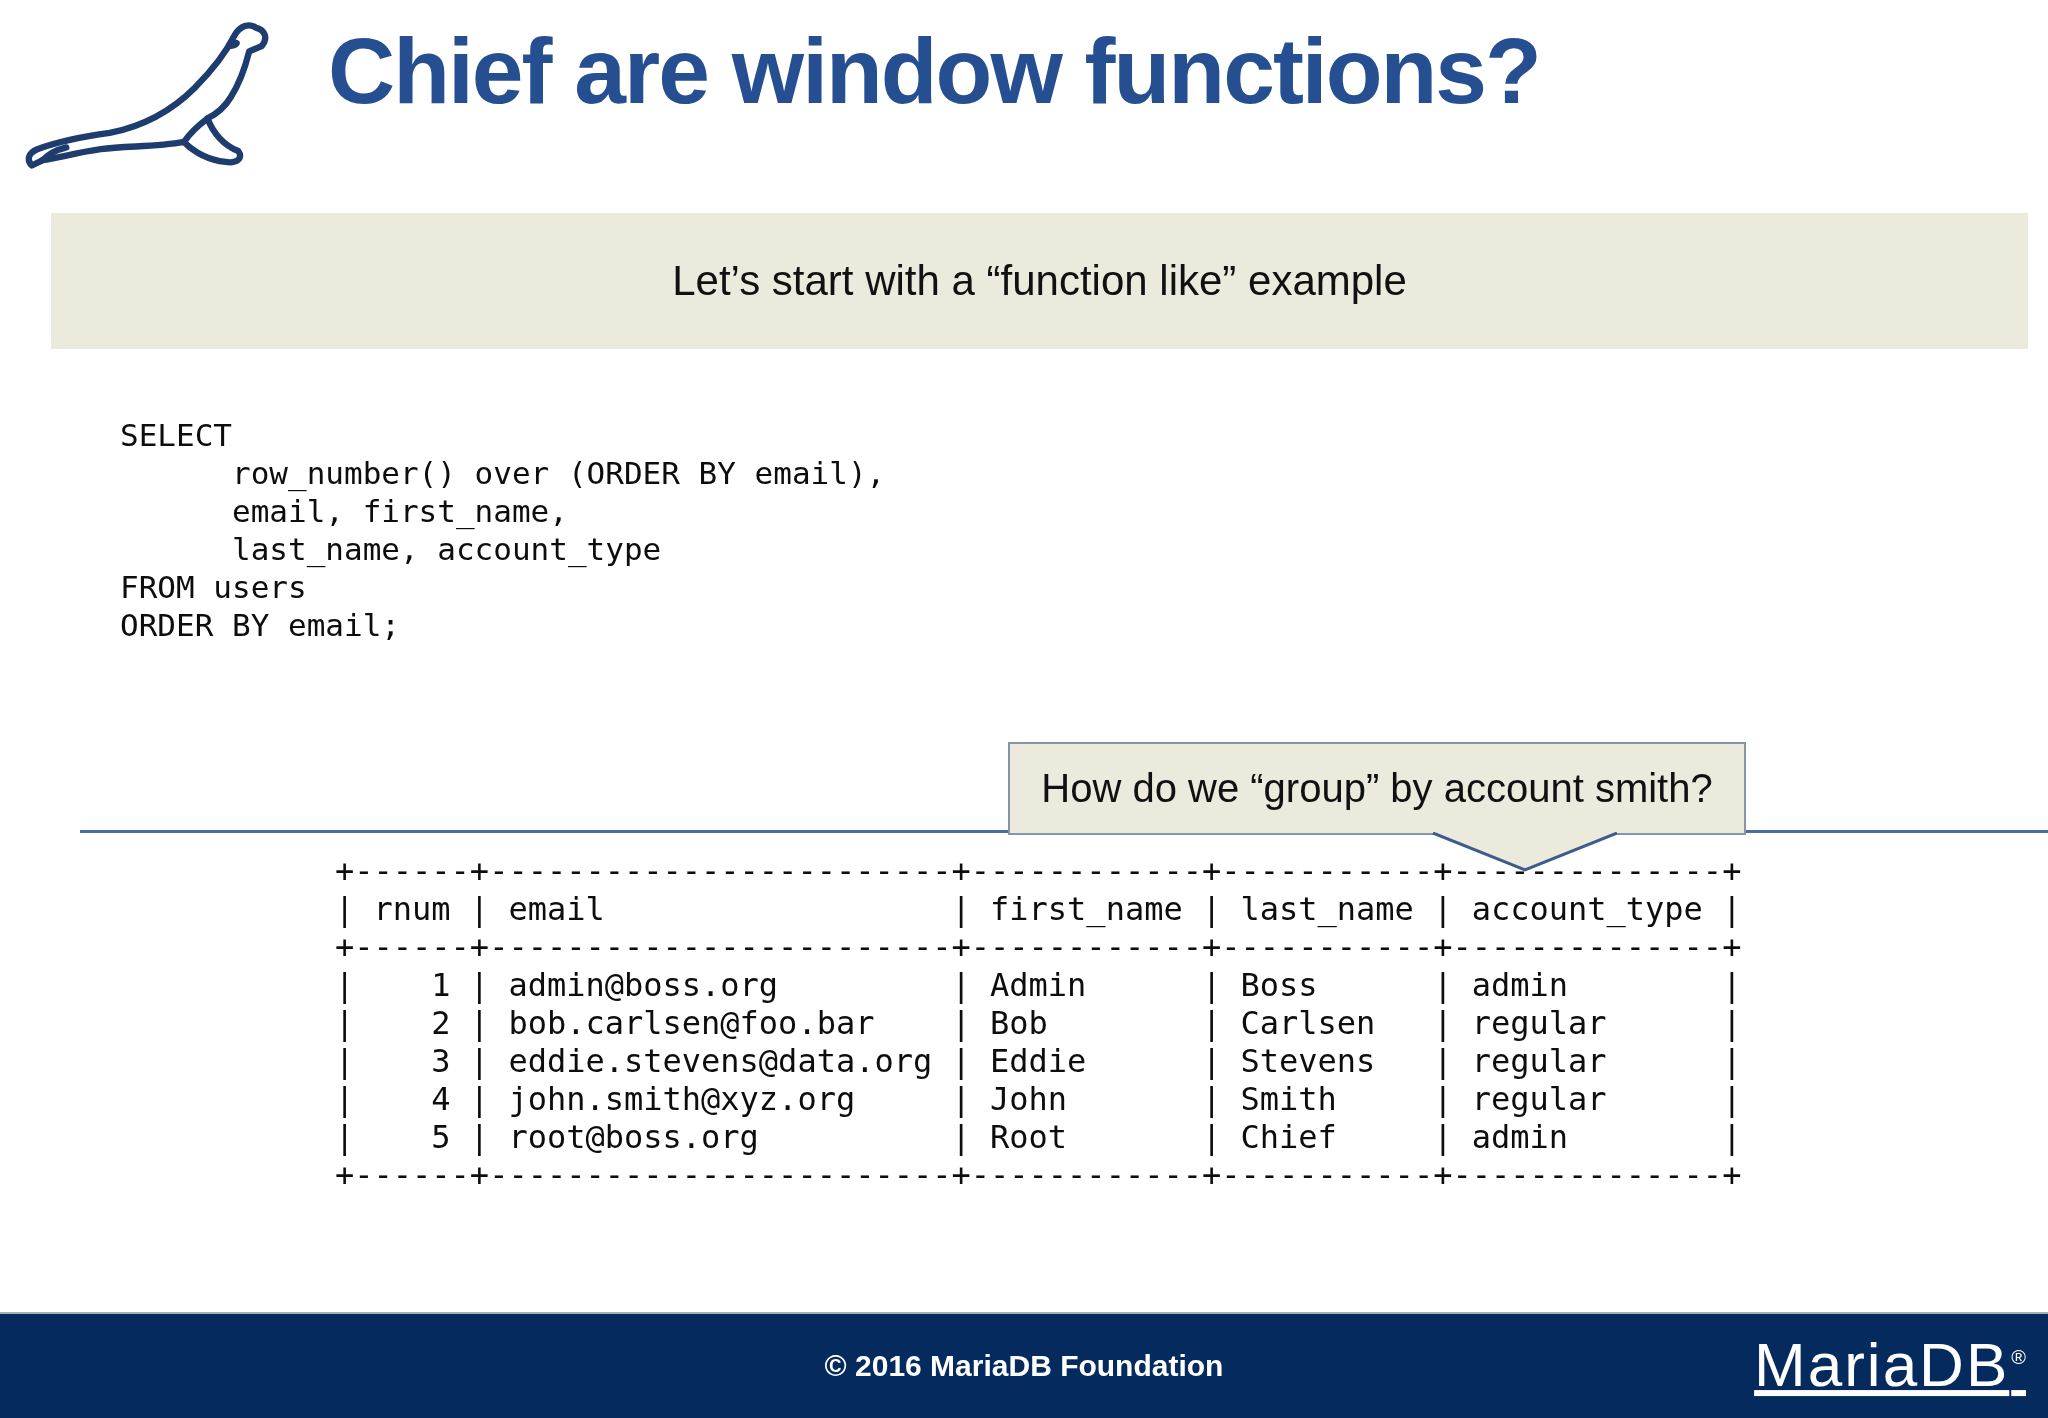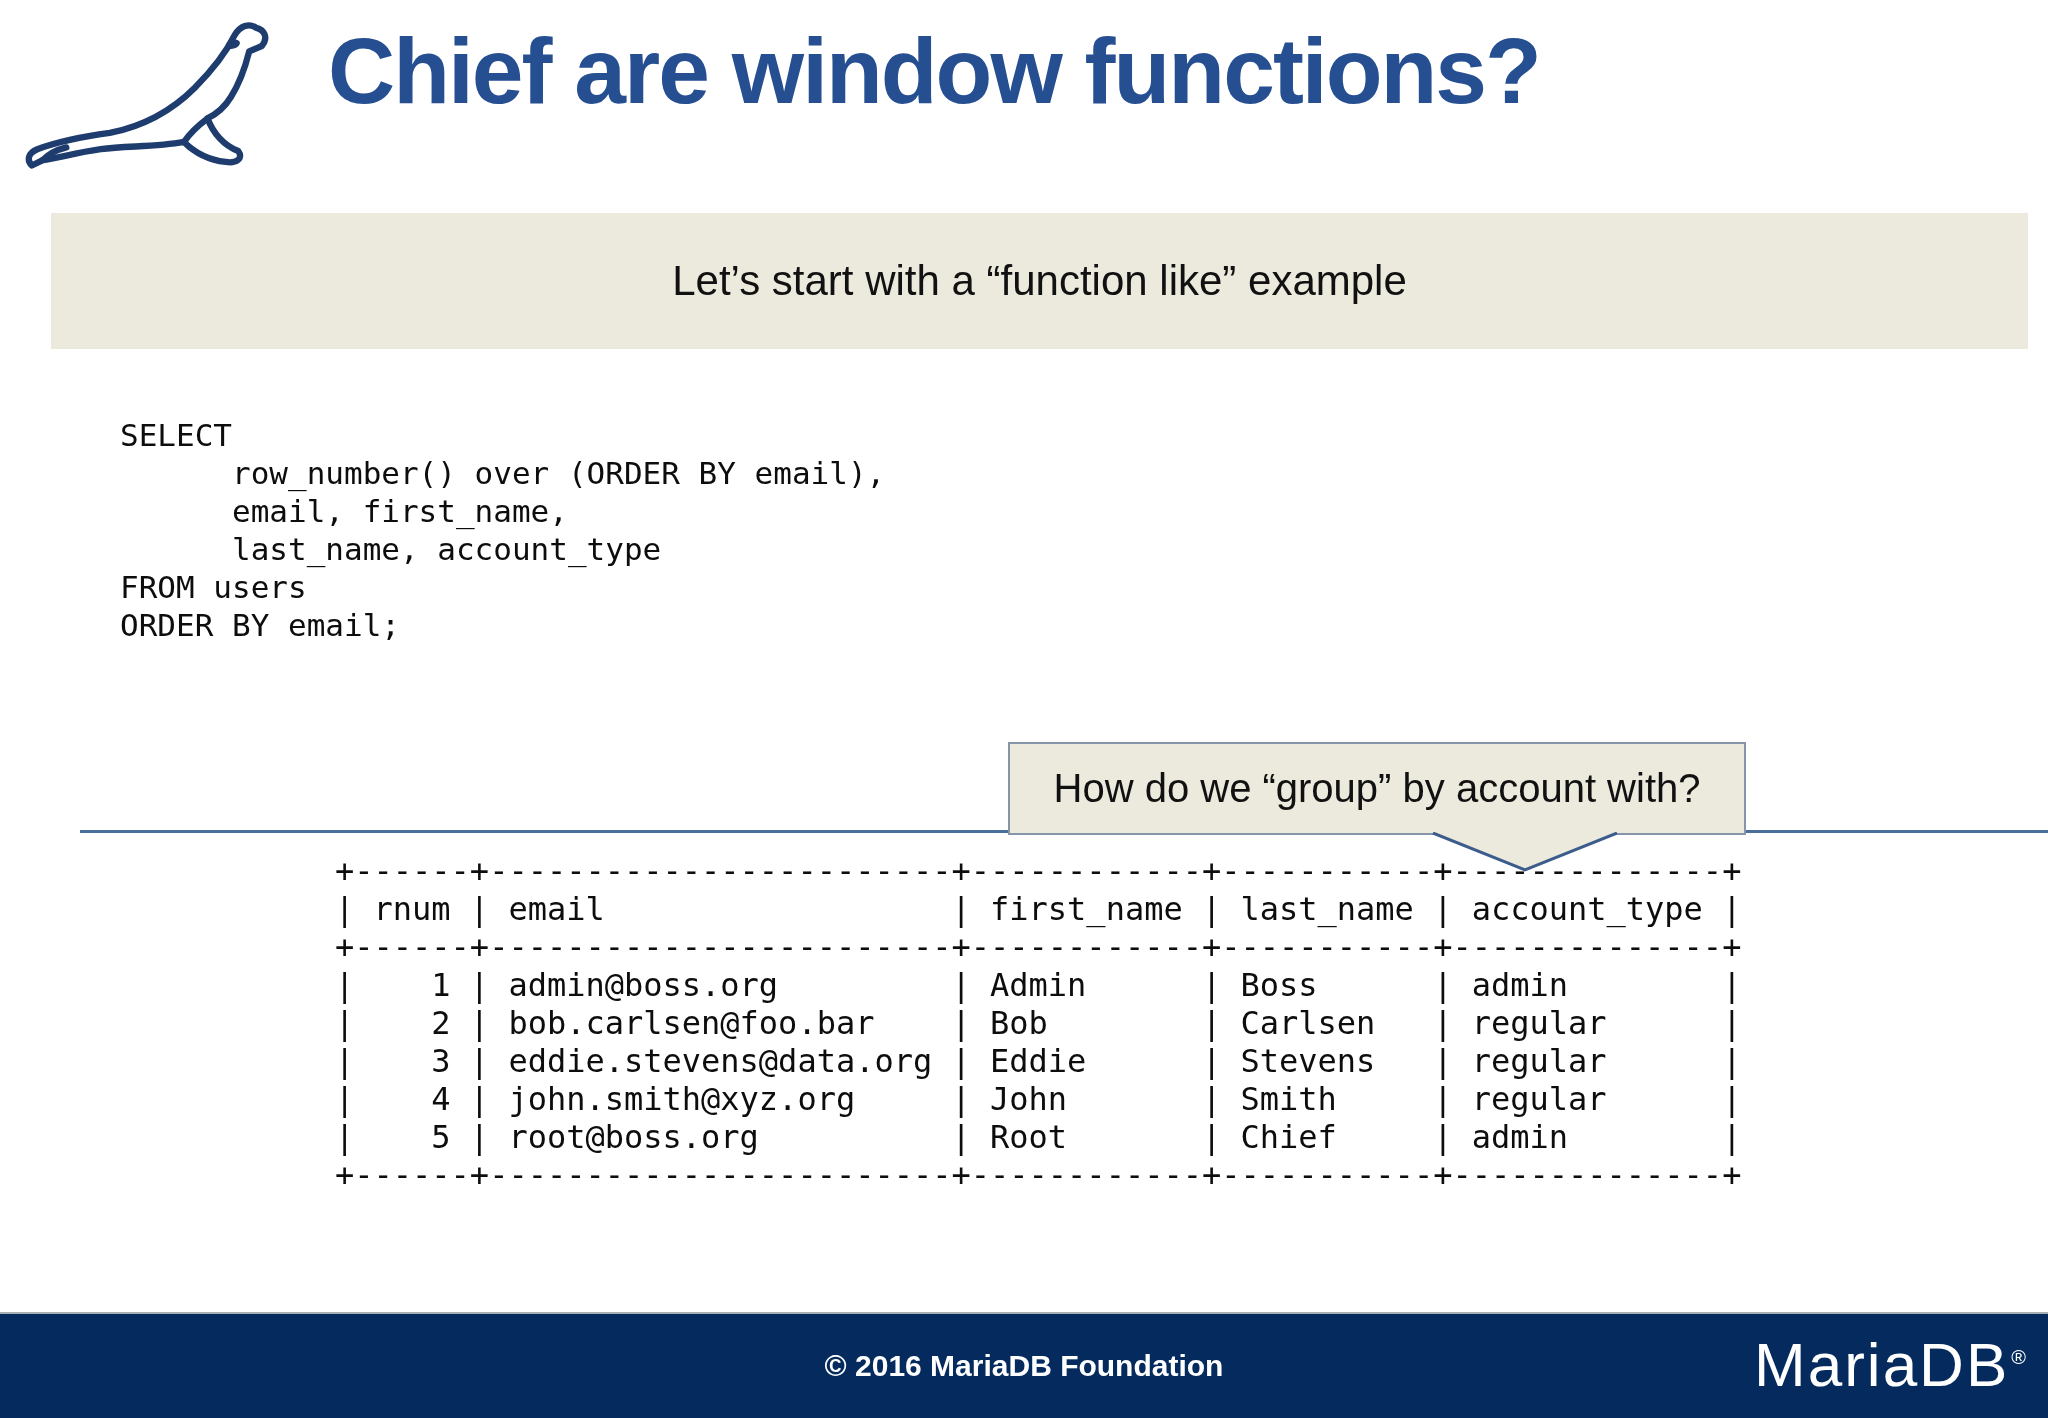--- a/index.html
+++ b/index.html
@@ -56,20 +56,21 @@
   }
   .footer-copyright{
     position:absolute;left:0;right:0;top:0;height:100%;
     display:flex;align-items:center;justify-content:center;
     color:#ffffff;font-size:30px;font-weight:bold;border-radius:23px;
   }
   .footer-logo{
     position:absolute;right:22px;top:50%;transform:translateY(-52%);
     color:#ffffff;font-size:62px;font-weight:300;letter-spacing:2px;
     white-space:nowrap;
+    text-decoration:underline;
   }
   .footer-logo .reg-mark{font-size:20px;vertical-align:super;letter-spacing:0;margin-left:2px;}
 </style>
 </head>
 <body>
 
 <svg class="seal-logo" viewBox="0 0 300 190" aria-hidden="true">
   <g fill="#ffffff" stroke="#1e3c6e" stroke-width="7" stroke-linecap="round" stroke-linejoin="round">
     <path d="M262,22
       C270,24 276,32 268,42
@@ -102,21 +103,21 @@
 <pre class="sql-code">SELECT
       row_number() over (ORDER BY email),
       email, first_name,
       last_name, account_type
 FROM users
 ORDER BY email;</pre>
 
 <div class="divider-rule"></div>
 
 <div class="callout">
-  <span class="callout-text">How do we “group” by account with?</span>
+  <span class="callout-text">How do we “group” by account smith?</span>
 </div>
 <svg class="callout-tail" viewBox="0 0 200 48" aria-hidden="true">
   <path d="M8,1 L100,38 L192,1" fill="#ece9dd" stroke="#3c5d8c" stroke-width="3"></path>
 </svg>
 
 <pre class="result-table">+------+------------------------+------------+-----------+--------------+
 | rnum | email                  | first_name | last_name | account_type |
 +------+------------------------+------------+-----------+--------------+
 |    1 | admin@boss.org         | Admin      | Boss      | admin        |
 |    2 | bob.carlsen@foo.bar    | Bob        | Carlsen   | regular      |

